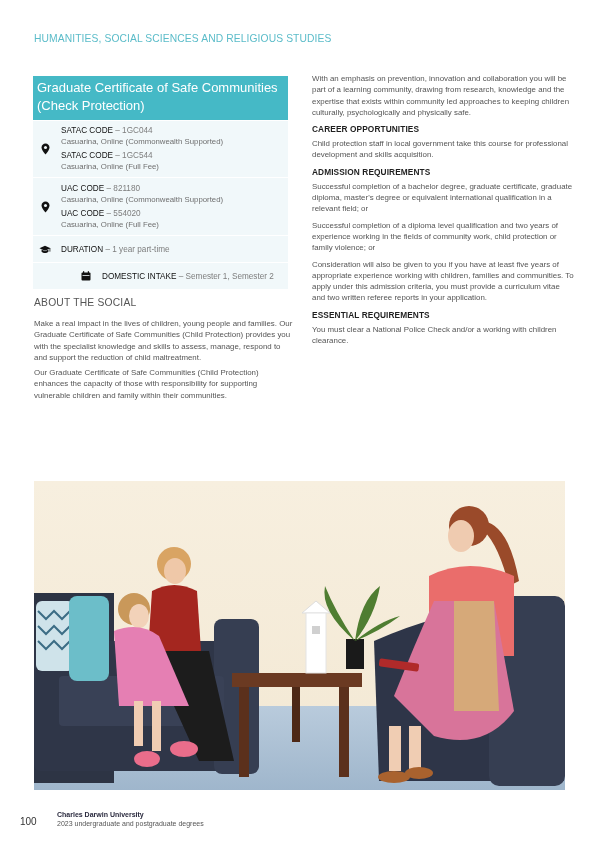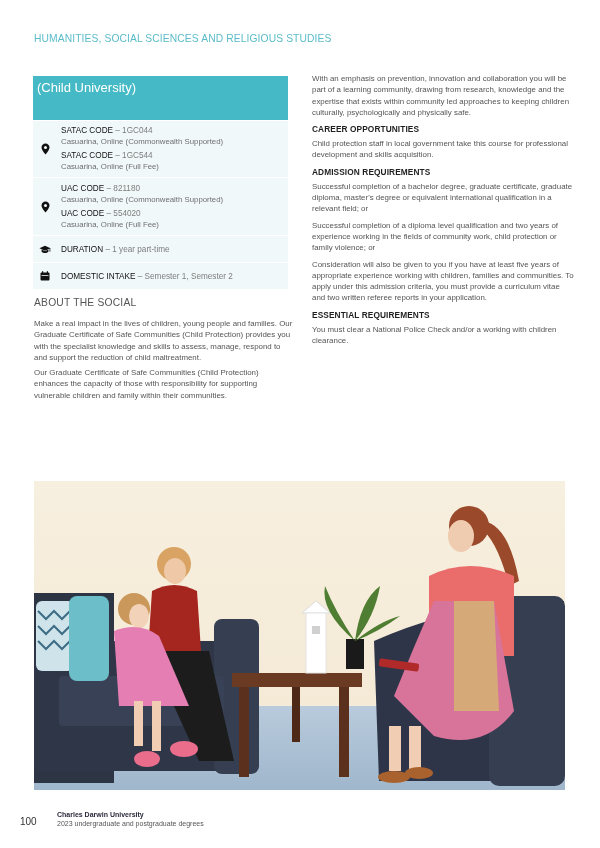--- a/index.html
+++ b/index.html
@@ -66,21 +66,22 @@
     .footer-uni { font-size:7px; font-weight:bold; color:#2a2a3e; line-height:9px; }
     .footer-sub { font-size:7px; color:#555; line-height:9px; }
   </style>
 </head>
 <body>
 
 <div class="section-header">HUMANITIES, SOCIAL SCIENCES AND RELIGIOUS STUDIES</div>
 
 <div class="infobox">
   <div class="infobox-title">
-    <div>(Child University)</div>
+    <div>Graduate Certificate of Safe Communities</div>
+    <div>(Check Protection)</div>
   </div>
 
   <div class="info-row" style="height:56px;">
     <div class="icon-col">
       <svg width="9" height="12" viewBox="0 0 10 13">
         <path d="M5 0.5C2.5 0.5 0.6 2.4 0.6 4.8C0.6 8 5 12.5 5 12.5S9.4 8 9.4 4.8C9.4 2.4 7.5 0.5 5 0.5Z" fill="#111"></path>
         <circle cx="5" cy="4.8" r="1.7" fill="#f1f8fa"></circle>
       </svg>
     </div>
     <div class="text-col">
@@ -112,21 +113,21 @@
         <path d="M7 0.5L0.5 3.5L7 6.5L13.5 3.5Z" fill="#111"></path>
         <path d="M3 5v2.6c1 1 2.5 1.6 4 1.6s3-0.6 4-1.6V5L7 7Z" fill="#111"></path>
         <rect x="12.3" y="3.5" width="0.9" height="4" fill="#111"></rect>
       </svg>
     </div>
     <div class="text-col">
       <div class="code-line"><b>DURATION</b><span class="val"> – 1 year part-time</span></div>
     </div>
   </div>
 
-  <div class="info-row single-row" style="height:26px;">
+  <div class="info-row single-row" style="height:26px;padding-left:41px;">
     <div class="icon-col">
       <svg width="10" height="10" viewBox="0 0 10 10">
         <rect x="0.5" y="1.5" width="9" height="8" rx="1" fill="#111"></rect>
         <rect x="2" y="0.2" width="1.2" height="2.5" fill="#111"></rect>
         <rect x="6.8" y="0.2" width="1.2" height="2.5" fill="#111"></rect>
         <rect x="1.5" y="4" width="7" height="0.8" fill="#f1f8fa"></rect>
       </svg>
     </div>
     <div class="text-col">
       <div class="code-line"><b>DOMESTIC INTAKE</b><span class="val"> – Semester 1, Semester 2</span></div>

